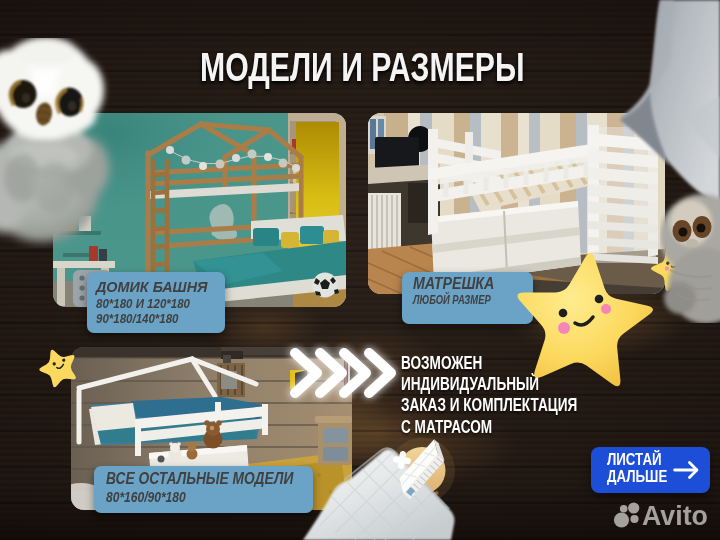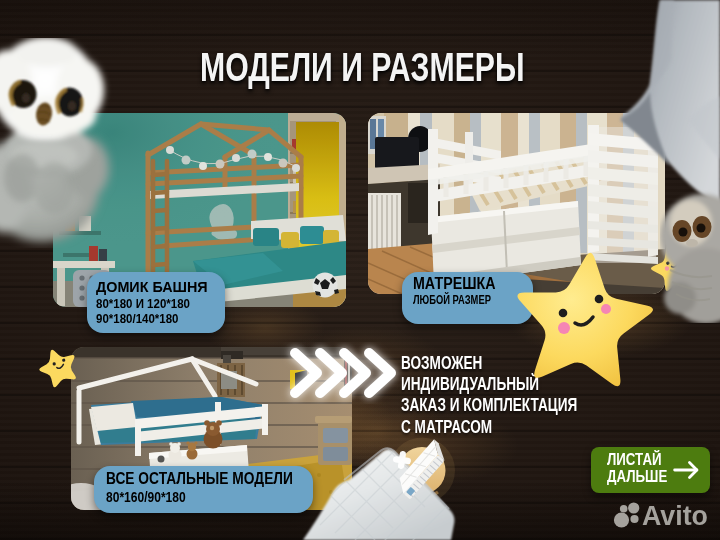--- a/index.html
+++ b/index.html
@@ -17,34 +17,34 @@
   #planks{left:0;top:0;width:720px;height:540px;opacity:.6;
     background:repeating-linear-gradient(180deg, rgba(0,0,0,0) 0 34px, rgba(0,0,0,.35) 34px 36px),
                repeating-linear-gradient(180deg, rgba(255,255,255,.02) 0 3px, rgba(0,0,0,.05) 3px 6px);}
   #title{left:200px;top:45px;color:#f4f4f4;font-weight:bold;font-size:40px;
     white-space:nowrap;transform:scaleX(0.755);transform-origin:left;
     text-shadow:0 3px 5px rgba(0,0,0,.85),0 1px 2px rgba(0,0,0,.7);}
   .photo{border-radius:13px;overflow:hidden;}
   #ph1{left:53px;top:113px;width:293px;height:194px;}
   #ph2{left:368px;top:113px;width:297px;height:181px;}
   #ph3{left:71px;top:347px;width:281px;height:163px;}
-  .lab{background:#6ba3c6;border-radius:16px;color:#000000;box-shadow:0 4px 8px rgba(0,0,0,.45);}
+  .lab{background:#6ba3c6;border-radius:7px;color:#404040;box-shadow:0 4px 8px rgba(0,0,0,.45);font-style:italic;}
   .lab .t1{font-weight:bold;white-space:nowrap;transform-origin:left;}
   .lab .t2{font-weight:bold;white-space:nowrap;transform-origin:left;}
   #lab1{left:87px;top:272px;width:138px;height:61px;}
   #lab1 .t1{margin:7px 0 0 9px;font-size:14.5px;transform:scaleX(.99);}
   #lab1 .t2{margin:2px 0 0 9px;font-size:12.5px;transform:scaleX(.92);}
   #lab1 .t3{margin:1px 0 0 9px;font-size:12.5px;font-weight:bold;white-space:nowrap;transform:scaleX(.92);transform-origin:left;}
   #lab2{left:402px;top:272px;width:131px;height:52px;}
   #lab2 .t1{margin:3px 0 0 11px;font-size:16px;transform:scaleX(.89);}
   #lab2 .t2{margin:0px 0 0 11px;font-size:12px;transform:scaleX(.78);}
   #lab3{left:94px;top:466px;width:219px;height:47px;}
   #lab3 .t1{margin:3px 0 0 12px;font-size:17px;transform:scaleX(.81);}
   #lab3 .t2{margin:0px 0 0 12px;font-size:14px;transform:scaleX(.86);}
-  #btn{left:591px;top:447px;width:119px;height:46px;background:#4d7c0f;border-radius:8px;
+  #btn{left:591px;top:447px;width:119px;height:46px;background:#1d4ed8;border-radius:8px;
        box-shadow:0 4px 8px rgba(0,0,0,.45);color:#fff;}
   #btn .l{position:absolute;left:16px;top:5px;font-weight:bold;font-size:16px;line-height:16.5px;transform:scaleX(.83);transform-origin:left;}
   #txt{left:401px;top:353px;color:#fff;font-weight:bold;font-size:18px;line-height:21.2px;
        transform:scaleX(.755);transform-origin:left;white-space:nowrap;
        text-shadow:0 2px 3px rgba(0,0,0,.6);}
 </style></head>
 <body>
 <div id="bg" class="abs"></div>
 <div id="planks" class="abs"></div>
 <div class="abs" style="left:0;top:0;width:720px;height:540px;background:linear-gradient(180deg, rgba(10,6,4,.25) 0, rgba(10,6,4,0) 60px, rgba(10,6,4,0) 480px, rgba(8,5,3,.4) 530px, rgba(8,5,3,.5) 540px);"></div>

